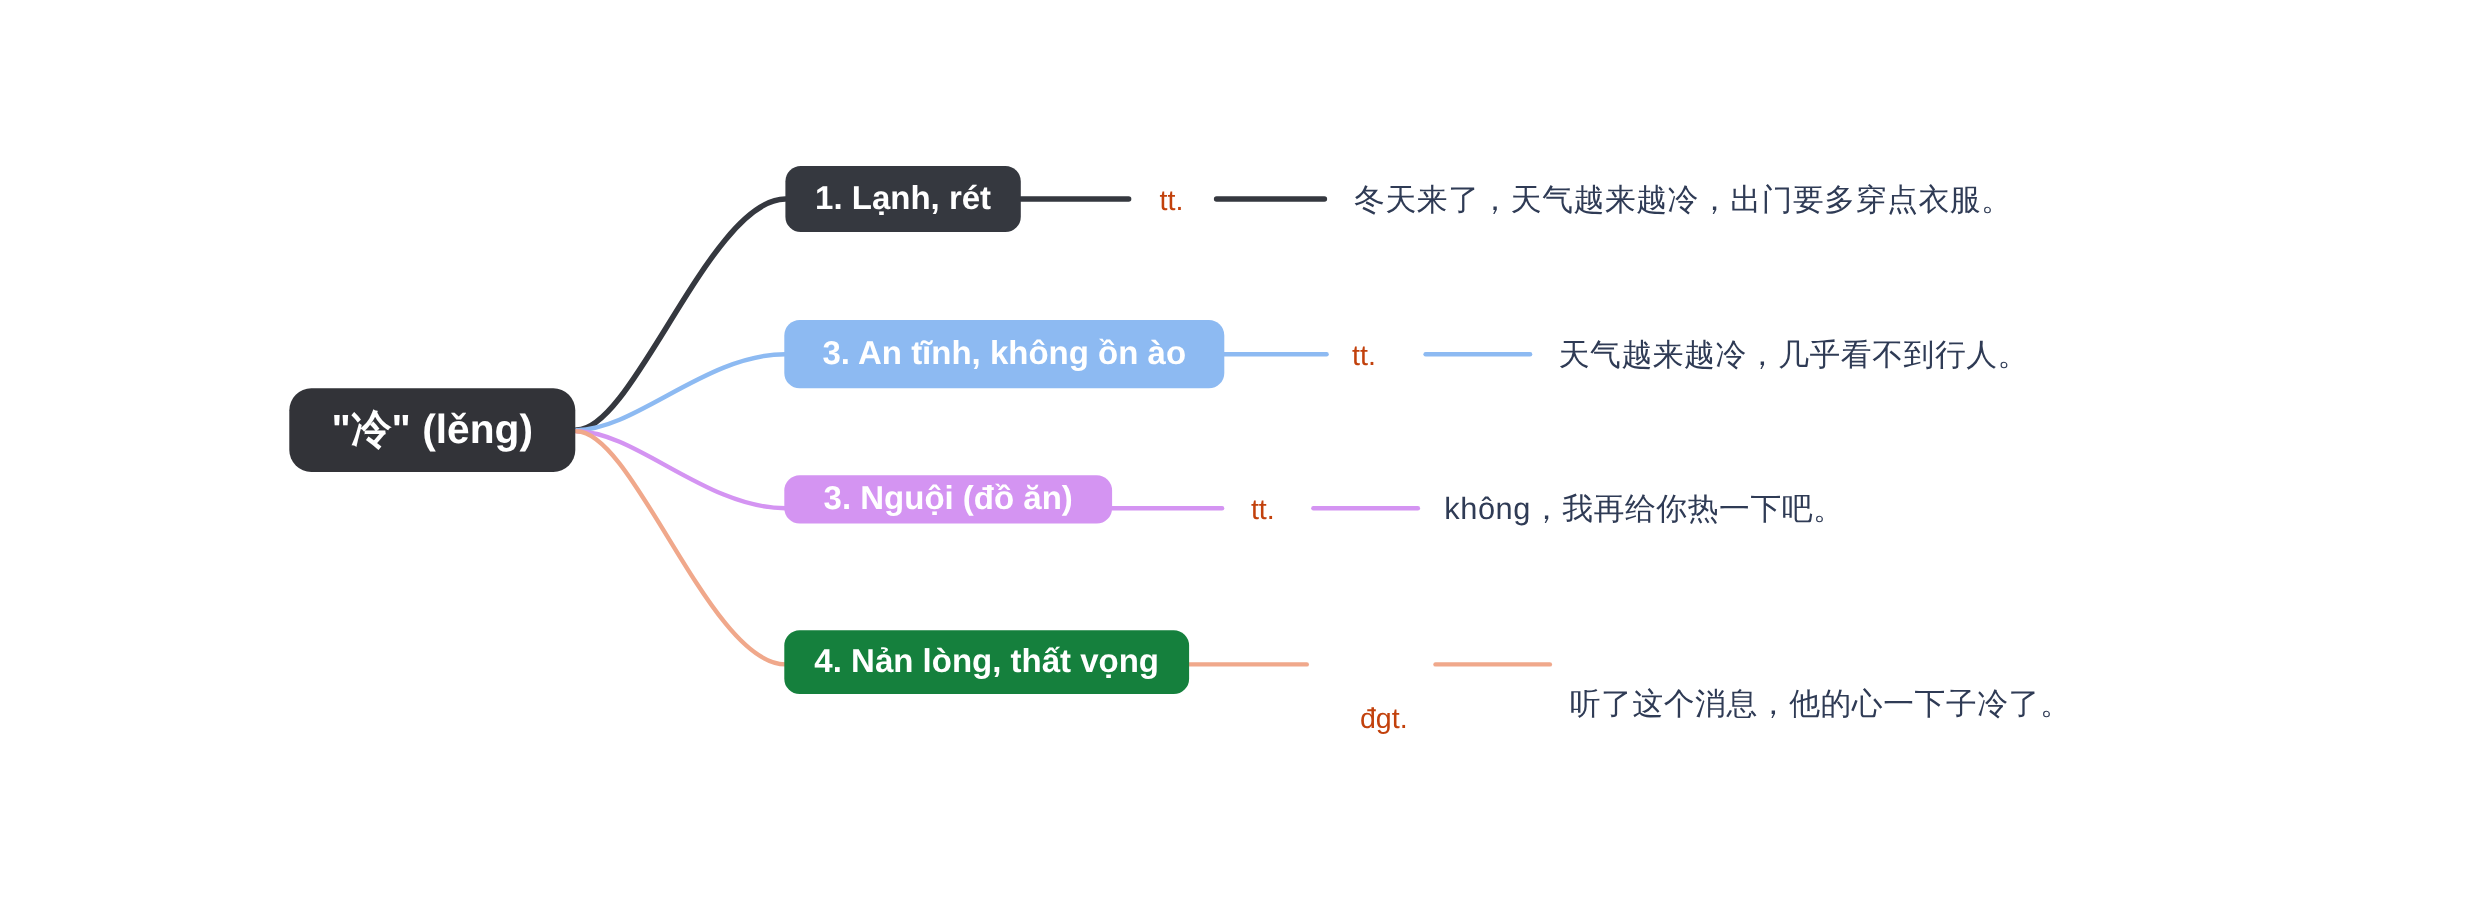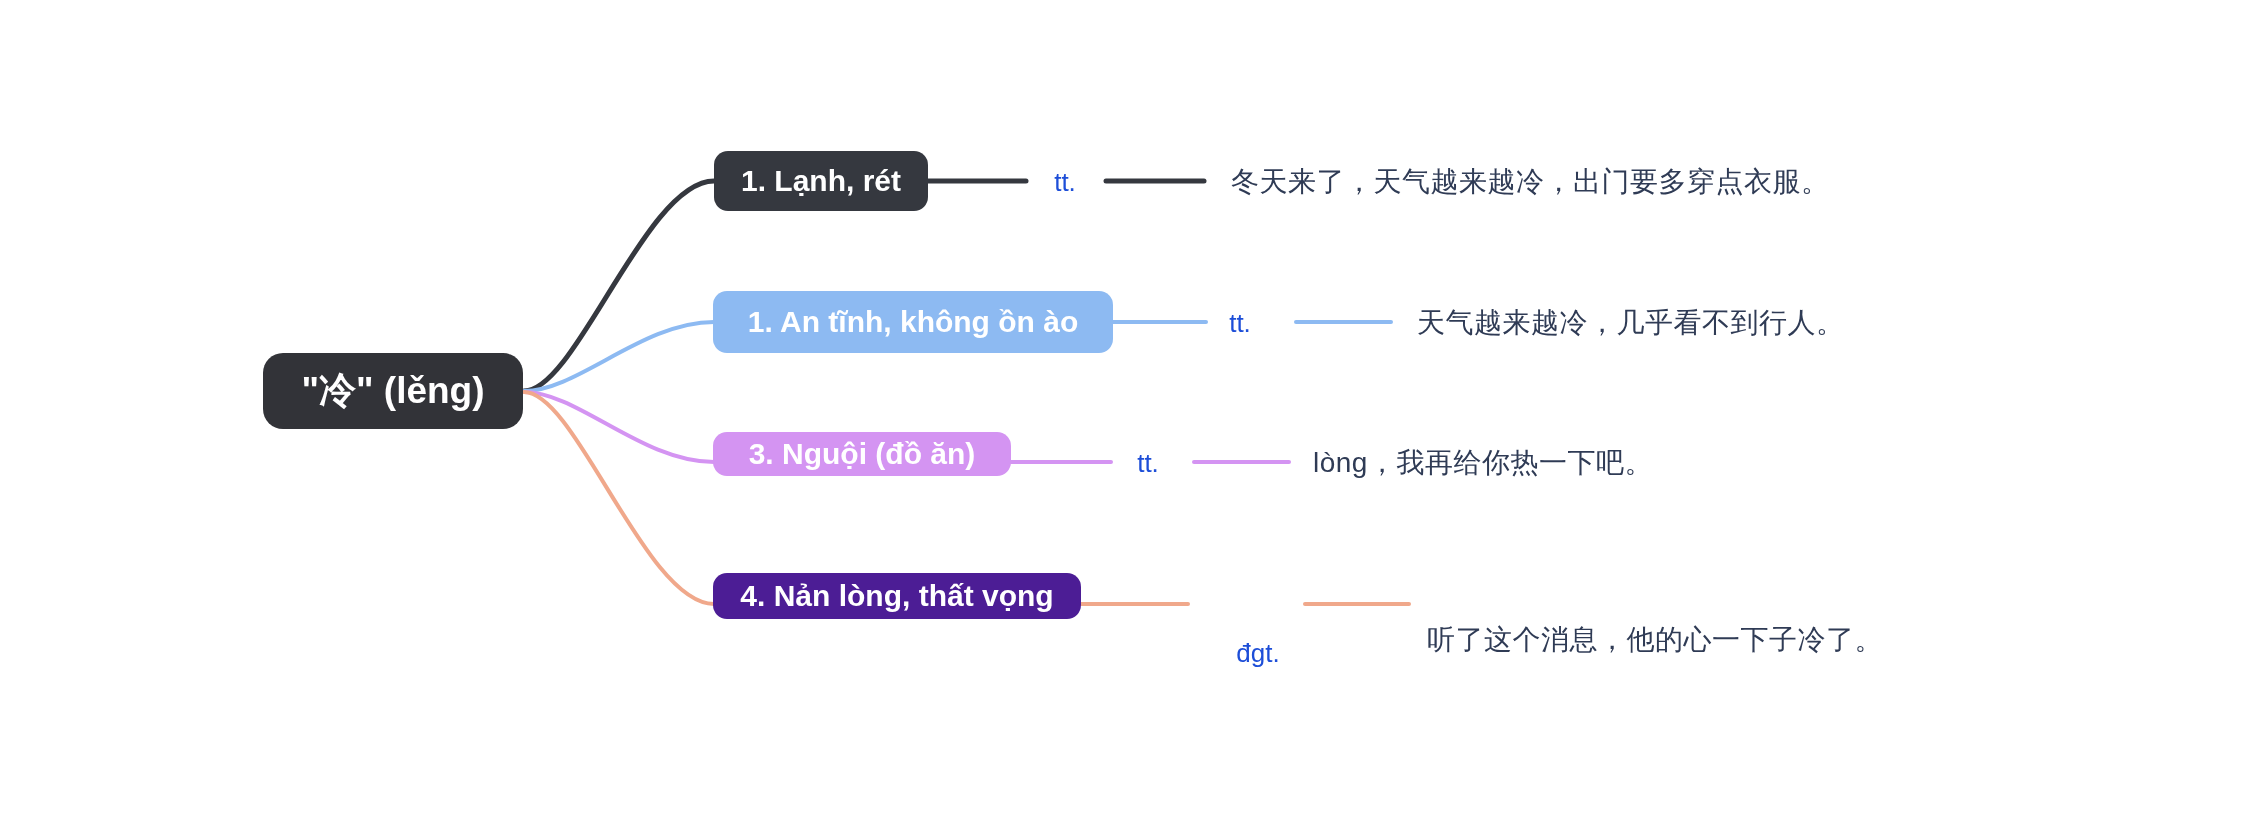--- a/index.html
+++ b/index.html
@@ -25,21 +25,21 @@
   }
   .branch-node{
     border-radius:14px;
     font-size:30px;
     padding:12px 12px;
     text-align:center;
   }
   .pos-label{
     position:absolute;
     transform:translate(-50%,-50%);
-    font-size:26px;color:#1d4ed8;
+    font-size:26px;color:#c2410c;
     white-space:nowrap;
   }
   .example-text{
     position:absolute;
     transform:translateY(-50%);
     font-size:28px;color:#2f3b55;
     white-space:nowrap;
     letter-spacing:0.5px;
   }
 </style>
@@ -72,30 +72,30 @@
     <span>"冷" (lěng)</span>
   </div>
 
   <div class="node branch-node" style="left: 714px; top: 151px; width: 214px; height: 60px; background-color: rgb(53, 56, 63);">
     <span>1. Lạnh, rét</span>
   </div>
   <span class="pos-label" style="left:1065px;top:182px;">tt.</span>
   <span class="example-text" style="left:1231px;top:182px;">冬天来了，天气越来越冷，出门要多穿点衣服。</span>
 
   <div class="node branch-node" style="left: 713px; top: 291px; width: 400px; height: 62px; background-color: rgb(141, 186, 242);">
-    <span>1. An tĩnh, không ồn ào</span>
+    <span>3. An tĩnh, không ồn ào</span>
   </div>
   <span class="pos-label" style="left:1240px;top:323px;">tt.</span>
   <span class="example-text" style="left:1417px;top:323px;">天气越来越冷，几乎看不到行人。</span>
 
   <div class="node branch-node" style="left: 713px; top: 432px; width: 298px; height: 44px; background-color: rgb(212, 148, 242);">
     <span>3. Nguội (đồ ăn)</span>
   </div>
   <span class="pos-label" style="left:1148px;top:463px;">tt.</span>
-  <span class="example-text" style="left:1313px;top:463px;">lòng，我再给你热一下吧。</span>
+  <span class="example-text" style="left:1313px;top:463px;">không，我再给你热一下吧。</span>
 
-  <div class="node branch-node" style="left: 713px; top: 573px; width: 368px; height: 46px; background-color: #4c1d95;">
+  <div class="node branch-node" style="left: 713px; top: 573px; width: 368px; height: 58px; background-color: #15803d;">
     <span>4. Nản lòng, thất vọng</span>
   </div>
   <span class="pos-label" style="left:1258px;top:605px;margin-top:48px;">đgt.</span>
   <span class="example-text" style="left:1427px;top:605px;margin-top:35px;">听了这个消息，他的心一下子冷了。</span>
 
 </div>
 
 </body></html>

